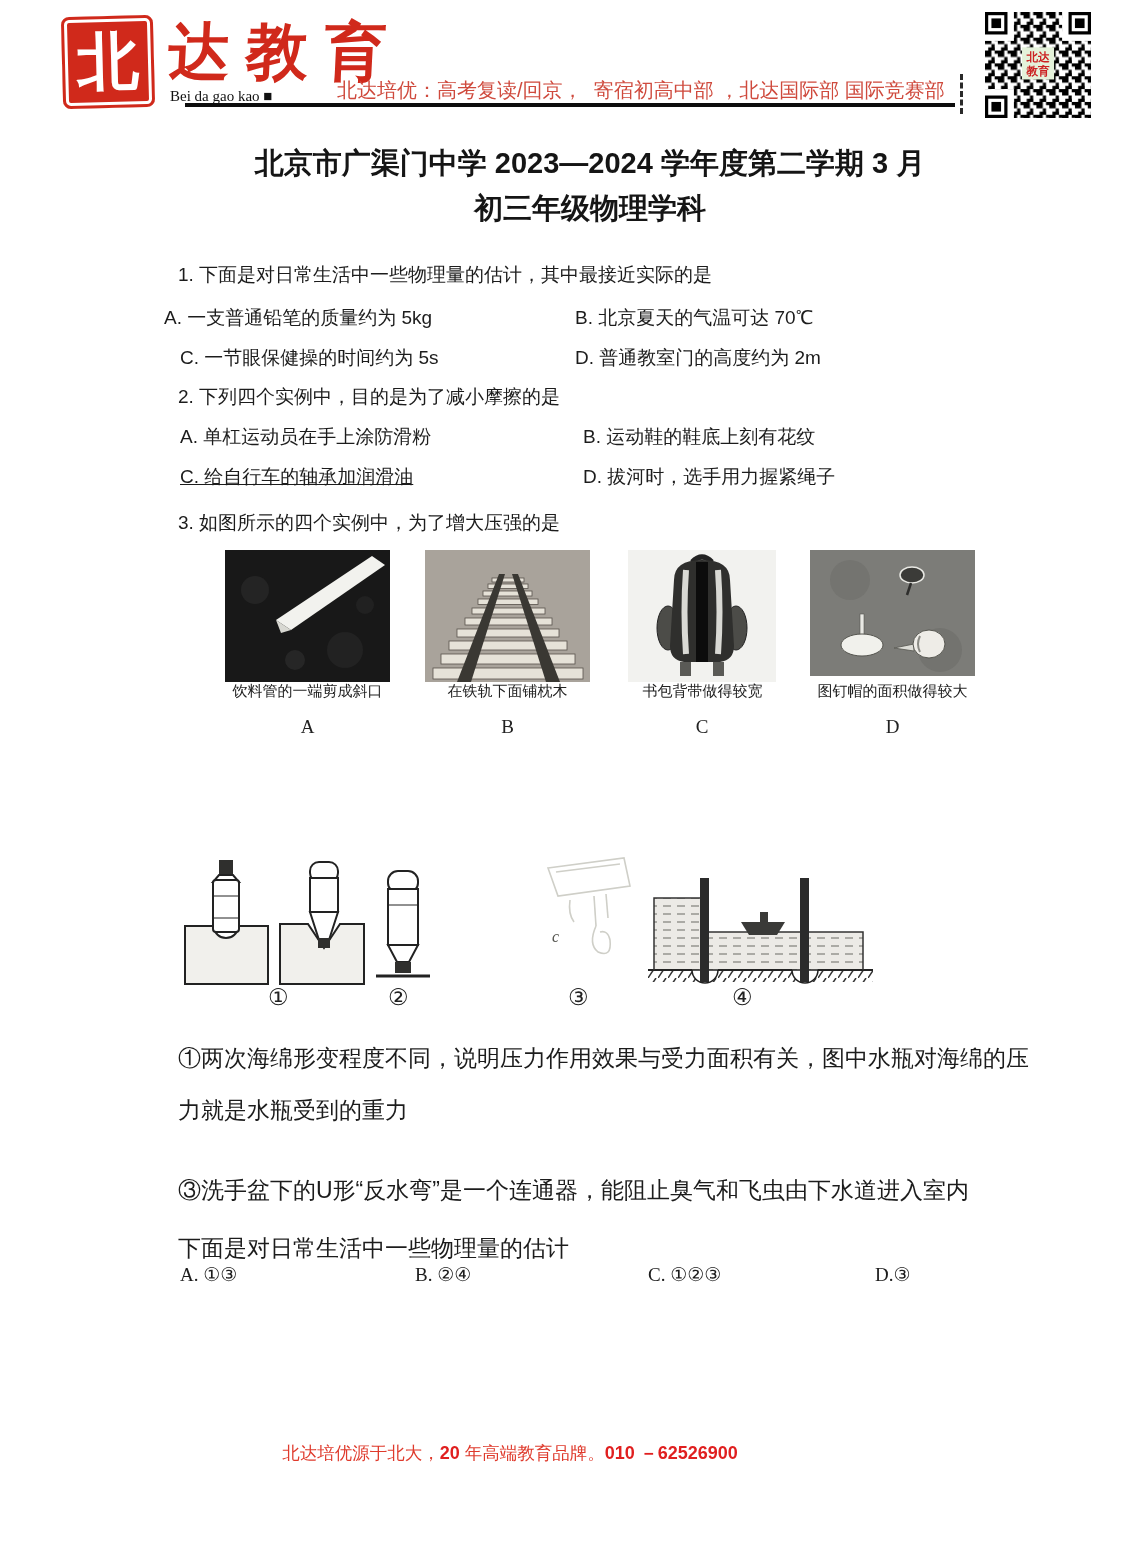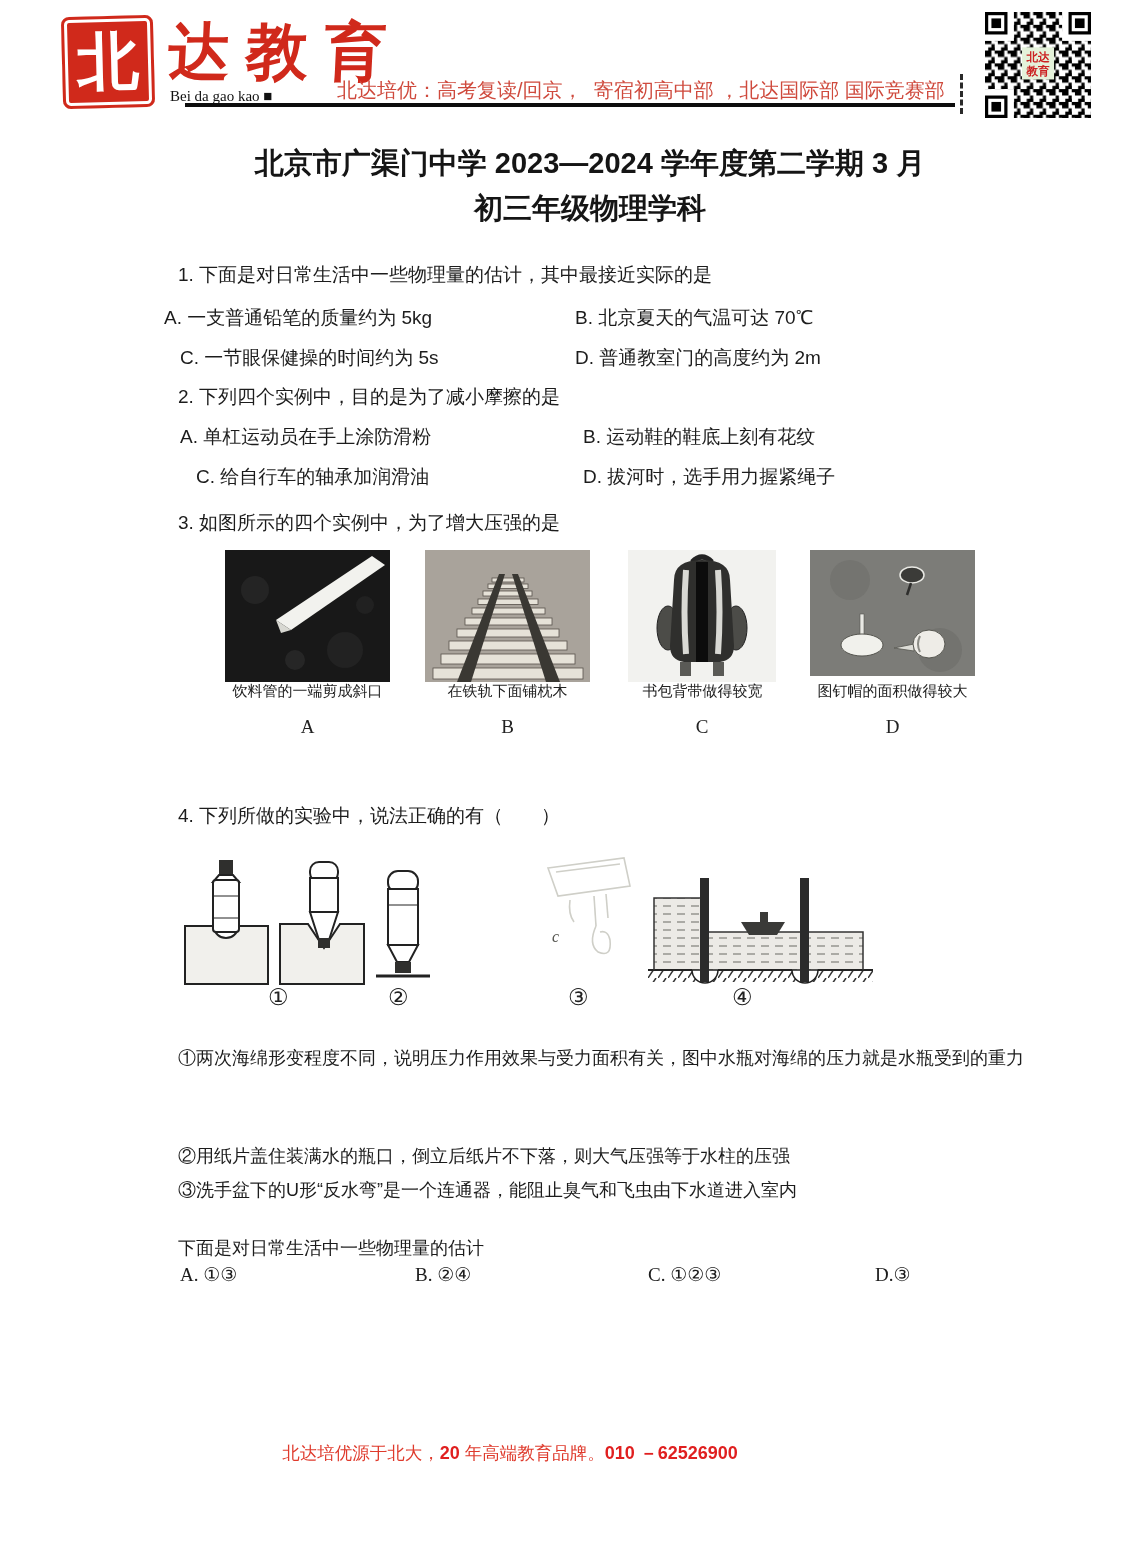--- a/index.html
+++ b/index.html
@@ -40,21 +40,21 @@
   .fig { position:absolute; top:550px; }
   .fig svg { display:block; }
   .caption { position:absolute; top:682px; text-align:center; font-size:15px;
     font-family:"Liberation Sans", sans-serif; color:#222; }
   .letter { position:absolute; top:716px; text-align:center; font-size:19px;
     font-family:"Liberation Serif", serif; color:#222; }
   
   .diagrow { left:180px; top:852px; width:820px; height:170px; }
   .diagrow svg { position:absolute; display:block; }
   .dlabel { position:absolute; font-size:23px; font-family:"Liberation Serif", serif; color:#222; }
-  .stmt { left:178px; width:856px; font-size:18px; line-height:52px;
+  .stmt { left:178px; width:856px; font-size:23px; line-height:52px;
     font-family:"Liberation Sans", sans-serif; }
   .ansrow span { position:absolute; font-size:19px; font-family:"Liberation Serif", serif; }
   
   .footer { left:180px; top:1441px; width:660px; text-align:center; font-size:17.5px;
     color:#df3a2c; font-family:"Liberation Sans", sans-serif; }
   .footer b { color:#e01f1f; font-size:18px; }
 </style>
 </head>
 <body>
 
@@ -105,21 +105,21 @@
 
   <div class="abs txt" style="left:178px; top:262px;">1. 下面是对日常生活中一些物理量的估计，其中最接近实际的是</div>
   <div class="abs txt" style="left:164px; top:305px;">A. 一支普通铅笔的质量约为 5kg</div>
   <div class="abs txt" style="left:575px; top:305px;text-align:center;">B. 北京夏天的气温可达 70℃</div>
   <div class="abs txt" style="left:180px; top:345px;">C. 一节眼保健操的时间约为 5s</div>
   <div class="abs txt" style="left:575px; top:345px;">D. 普通教室门的高度约为 2m</div>
 
   <div class="abs txt" style="left:178px; top:384px;">2. 下列四个实例中，目的是为了减小摩擦的是</div>
   <div class="abs txt" style="left:180px; top:424px;">A. 单杠运动员在手上涂防滑粉</div>
   <div class="abs txt" style="left:583px; top:424px;">B. 运动鞋的鞋底上刻有花纹</div>
-  <div class="abs txt" style="left:196px; top:464px;">C. 给自行车的轴承加润滑油</div>
+  <div class="abs txt" style="left:180px; top:464px;text-decoration:underline;">C. 给自行车的轴承加润滑油</div>
   <div class="abs txt" style="left:583px; top:464px;">D. 拔河时，选手用力握紧绳子</div>
 
   <div class="abs txt" style="left:178px; top:510px;">3. 如图所示的四个实例中，为了增大压强的是</div>
 
   <div class="fig" style="left:225px;">
     <svg width="165" height="132" viewBox="0 0 165 132">
       <rect width="165" height="132" fill="#181818"></rect>
       <circle cx="30" cy="40" r="14" fill="#242424"></circle>
         <circle cx="120" cy="100" r="18" fill="#222"></circle>
       <circle cx="70" cy="110" r="10" fill="#262626"></circle>
@@ -182,21 +182,20 @@
   <div class="caption" style="left:205px; width:205px;">饮料管的一端剪成斜口</div>
   <div class="caption" style="left:425px; width:165px;">在铁轨下面铺枕木</div>
   <div class="caption" style="left:620px; width:165px;">书包背带做得较宽</div>
   <div class="caption" style="left:805px; width:175px;">图钉帽的面积做得较大</div>
 
   <div class="letter" style="left:225px; width:165px;">A</div>
   <div class="letter" style="left:425px; width:165px;">B</div>
   <div class="letter" style="left:628px; width:148px;">C</div>
   <div class="letter" style="left:810px; width:165px;">D</div>
 
-  <div class="abs txt" style="left:178px; top:803px;">4. 下列所做的实验中，说法正确的有（　　）</div>
 
   <div class="abs diagrow">
 
     <svg style="left:2px; top:0;" width="190" height="140" viewBox="0 0 190 140">
       <path d="M3,74 L31,74 Q34,86 44,86 Q54,86 57,74 L86,74 L86,132 L3,132 Z" fill="#f1f0ec" stroke="#222" stroke-width="2"></path>
       <rect x="37" y="8" width="14" height="15" fill="#2f2f2d"></rect>
       <path d="M37,23 L51,23 L57,30 L31,30 Z" fill="#fff" stroke="#222" stroke-width="2"></path>
       <rect x="31" y="28" width="26" height="52" rx="3" fill="#fff" stroke="#222" stroke-width="2"></rect>
       <line x1="31" y1="44" x2="57" y2="44" stroke="#222" stroke-width="1"></line>
       <line x1="31" y1="66" x2="57" y2="66" stroke="#222" stroke-width="1"></line>
@@ -252,21 +251,20 @@
       <polygon points="93,52 137,52 129,65 101,65" fill="#3a3a38"></polygon>
       <rect x="112" y="42" width="8" height="10" fill="#3a3a38"></rect>
     </svg>
     <div class="dlabel" style="left:88px;  top:132px;">①</div>
     <div class="dlabel" style="left:208px; top:132px;">②</div>
     <div class="dlabel" style="left:388px; top:132px;">③</div>
     <div class="dlabel" style="left:552px; top:132px;">④</div>
   </div>
 
   <div class="abs stmt" style="top:1032px;">①两次海绵形变程度不同，说明压力作用效果与受力面积有关，图中水瓶对海绵的压力就是水瓶受到的重力</div>
-  <div class="abs stmt" style="top:1130px;">②用纸片盖住装满水的瓶口，倒立后纸片不下落，则大气压强等于水柱的压强</div>
   <div class="abs stmt" style="top:1164px;">③洗手盆下的U形“反水弯”是一个连通器，能阻止臭气和飞虫由下水道进入室内</div>
   <div class="abs stmt" style="top:1222px;">下面是对日常生活中一些物理量的估计</div>
 
   <div class="ansrow">
     <span style="left:180px; top:1263px;">A. ①③</span>
     <span style="left:415px; top:1263px;">B. ②④</span>
     <span style="left:648px; top:1263px;">C. ①②③</span>
     <span style="left:875px; top:1263px;">D.③</span>
   </div>
 

